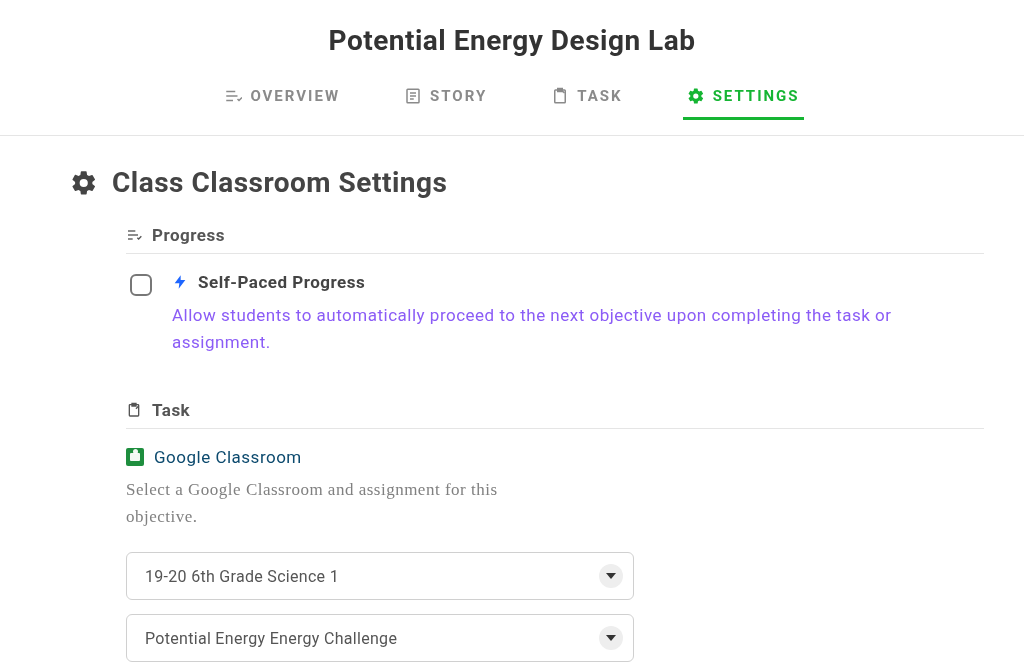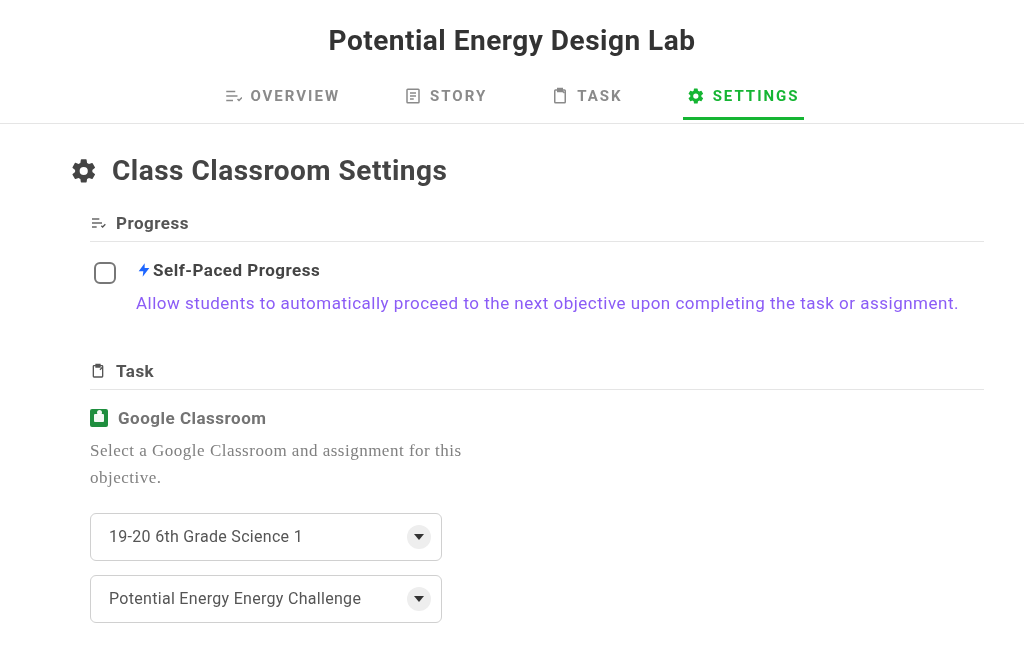--- a/index.html
+++ b/index.html
@@ -18,21 +18,21 @@
     font-weight: 700;
     color: #333;
     letter-spacing: 0.5px;
     margin-bottom: 22px;
   }
   .tabs {
     display: flex;
     justify-content: center;
     gap: 56px;
     border-bottom: 1px solid #e5e5e5;
-    padding-bottom: 4px;
+    padding-bottom: 16px;
   }
   .tab {
     display: flex;
     align-items: center;
     gap: 8px;
     color: #8a8a8a;
     font-size: 15px;
     font-weight: 700;
     letter-spacing: 2px;
     padding: 8px 4px 14px 4px;
@@ -62,21 +62,21 @@
     margin-bottom: 26px;
   }
   .section-head svg { width: 28px; height: 28px; fill:#444; }
   .section-title {
     font-size: 28px;
     font-weight: 700;
     color: #444;
     letter-spacing: 0.5px;
   }
   .subsection {
-    margin-left: 20px;
+    margin-left: 56px;
     margin-right: 0;
   }
   .sub-head {
     display: flex;
     align-items: center;
     gap: 10px;
     padding-bottom: 8px;
     border-bottom: 1px solid #e5e5e5;
     margin-bottom: 18px;
   }
@@ -100,21 +100,21 @@
     border-radius: 6px;
     background: #fff;
     cursor: pointer;
     margin-top: 2px;
     flex-shrink:0;
   }
   .option-body { flex:1; }
   .option-title {
     display:flex;
     align-items:center;
-    gap:1px;
+    gap:10px;
     font-size: 17px;
     font-weight: 700;
     color: #444;
     letter-spacing: 0.5px;
     margin-bottom: 10px;
   }
   .option-desc {
     font-size: 17px;
     color: #8b5cf6;
     line-height: 1.6;
@@ -131,28 +131,28 @@
   }
   .gc-icon-inner {
     width:10px; height:8px; background:rgba(255,255,255,0.95); border-radius:1px;
     position:relative;
   }
   .gc-icon-inner::before{
     content:""; position:absolute; top:-4px; left:2.5px;
     width:5px; height:5px; border-radius:50%; background:rgba(255,255,255,0.95);
   }
   .gc-title {
-    font-size:17px; font-weight:700; color:#737373; letter-spacing:0.5px;
+    font-size:17px; font-weight:400; color:#0c4a6e; letter-spacing:0.5px;
   }
   .gc-desc {
     font-size:17px; color:#808080; line-height:1.55; letter-spacing:0.5px;
     max-width:420px; margin-bottom:22px;font-family:Liberation Serif, serif;
   }
   .select {
-    width: 352px;
+    width: 508px;
     display:flex; align-items:center; justify-content:space-between;
     border:1px solid #d0d0d0; border-radius:6px;
     padding:11px 10px 11px 18px;
     background:#fff; cursor:pointer; margin-bottom:14px;
   }
   .select-text {
     font-size:16px; color:#555; letter-spacing:0.3px;
   }
   .select-caret {
     width:24px; height:24px; border-radius:50%; background:#eee;

